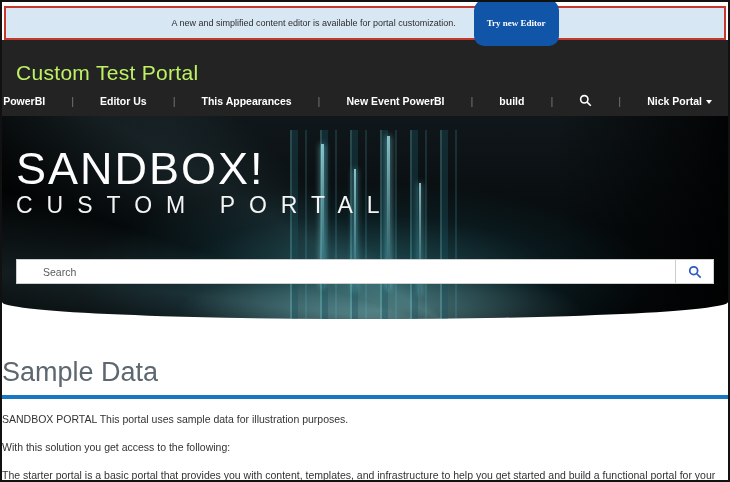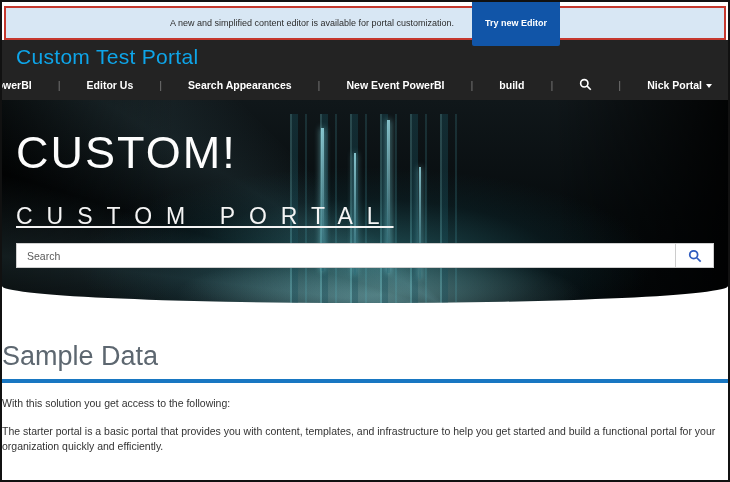--- a/index.html
+++ b/index.html
@@ -14,26 +14,26 @@
   }
   
   .banner-wrap{
     margin:4px 2px 0; border:2px solid var(--highlight_red);
     background:var(--banner_bg); height:34px;
     display:flex; align-items:center; justify-content:center; gap:18px;
   }
   .banner-msg{font-size:9px; color:#2d2d2d;}
   .banner-btn{
     background:var(--button_blue); color:#fff; font-weight:bold; font-size:9px;
-    border:none; border-radius:2px; padding:18px 13px; cursor:pointer;
-    font-family:Liberation Sans, sans-serif;
+    border:none; border-radius:10px; padding:18px 13px; cursor:pointer;
+    font-family:Liberation Serif, serif;
   }
   
   .header{background:var(--nav_bg); padding:5px 14px 9px;}
-  .site-title{font-size:21px; font-weight:300; color:#0ea5e9; letter-spacing:.3px;}
+  .site-title{font-size:21px; font-weight:300; color:#bef264; letter-spacing:.3px;margin-top:16px;}
   .nav-row{
     display:flex; justify-content:flex-end; align-items:center; gap:26px;
     margin-top:9px; padding-right:2px;
   }
   .nav-link{color:#fff; font-size:10.5px; font-weight:bold; text-decoration:none; white-space:nowrap;}
   .nav-sep{color:#777; font-size:11px;}
   .nav-sep::before{content:"|";}
   .nav-list{display:contents;}
   .nav-icon{display:inline-flex; align-items:center;}
   .caret{
@@ -72,29 +72,29 @@
   }
   .tower-glow{
     position:absolute; pointer-events:none; background:linear-gradient(180deg, rgba(170,245,255,.75), rgba(60,150,165,.25));
     box-shadow:0 0 6px rgba(140,235,245,.8);
   }
   .hero-heading{
     position:absolute; left:14px; top:27px; font-size:45px; font-weight:300;
     letter-spacing:2px; color:#fdfdfd;
   }
   .hero-subheading{
-    position:absolute; left:14px; top:103px; font-size:23px; font-weight:300;
-    letter-spacing:14px; color:#f4f4f4; white-space:nowrap;text-decoration:underline;
+    position:absolute; left:14px; top:76px; font-size:23px; font-weight:300;
+    letter-spacing:14px; color:#f4f4f4; white-space:nowrap;
   }
   .search-bar{
     position:absolute; left:14px; right:14px; top:143px; height:25px;
     display:flex; background:#fff; border:1px solid #cfcfcf;
   }
   .search-input{
-    flex:1; border:none; outline:none; padding:0 10px; font-size:10.5px; color:#333;
+    flex:1; border:none; outline:none; padding:0 26px; font-size:10.5px; color:#333;
     font-family:"Liberation Sans", sans-serif;
   }
   .search-input::placeholder{color:#595959;}
   .search-btn{
     width:38px; background:#fff; border:none; border-left:1px solid #ccc;
     display:flex; align-items:center; justify-content:center; cursor:pointer;
   }
   
   .content{padding:0 0;}
   .section-title{font-size:27px; font-weight:300; color:#5d6770; margin-top:38px;}
@@ -121,21 +121,21 @@
     <span class="nav-list">
       
     
         <span class="nav-sep"></span>
         <a class="nav-link" href="#">PowerBI</a>
       
         <span class="nav-sep"></span>
         <a class="nav-link" href="#">Editor Us</a>
       
         <span class="nav-sep"></span>
-        <a class="nav-link" href="#">Search Appearances</a>
+        <a class="nav-link" href="#">This Appearances</a>
       
         <span class="nav-sep"></span>
         <a class="nav-link" href="#">New Event PowerBI</a>
       
         <span class="nav-sep"></span>
         <a class="nav-link" href="#">build</a>
       </span>
     <span class="nav-sep"></span>
     <a class="nav-link nav-icon" href="#" aria-label="Search">
       <svg width="13" height="13" viewBox="0 0 16 16" fill="none" stroke="#fff" stroke-width="2">
@@ -150,37 +150,38 @@
   </nav>
 </div>
 
 <div class="hero">
   <div class="beams"></div>
   <div class="towers"></div>
   <div class="tower-glow" style="left:44%; top:14%; width:3px; height:70%;"></div>
   <div class="tower-glow" style="left:48.5%; top:26%; width:2px; height:60%;"></div>
   <div class="tower-glow" style="left:53%; top:10%; width:3px; height:75%;"></div>
   <div class="tower-glow" style="left:57.5%; top:33%; width:2px; height:55%;"></div>
-  <div class="hero-heading">CUSTOM!</div>
+  <div class="hero-heading">SANDBOX!</div>
   <div class="hero-subheading">CUSTOM PORTAL</div>
   <div class="search-bar">
     <input class="search-input" type="text" placeholder="Search" style="">
     <button class="search-btn" aria-label="Search">
       <svg width="14" height="14" viewBox="0 0 16 16" fill="none" stroke="#2e5bbf" stroke-width="2">
         <circle cx="6.5" cy="6.5" r="4.5"></circle>
         <line x1="10" y1="10" x2="14.5" y2="14.5"></line>
       </svg>
     </button>
   </div>
 </div>
 
 <div class="content">
   <h1 class="section-title">Sample Data</h1>
   <hr class="title-rule">
   <div>
 
+      <p>SANDBOX PORTAL This portal uses sample data for illustration purposes.</p>
 
       <p>With this solution you get access to the following:</p>
 
       <p>The starter portal is a basic portal that provides you with content, templates, and infrastructure to help you get started and build a functional portal for your organization quickly and efficiently.</p>
     </div>
 
 </div>
 
 </body></html>

